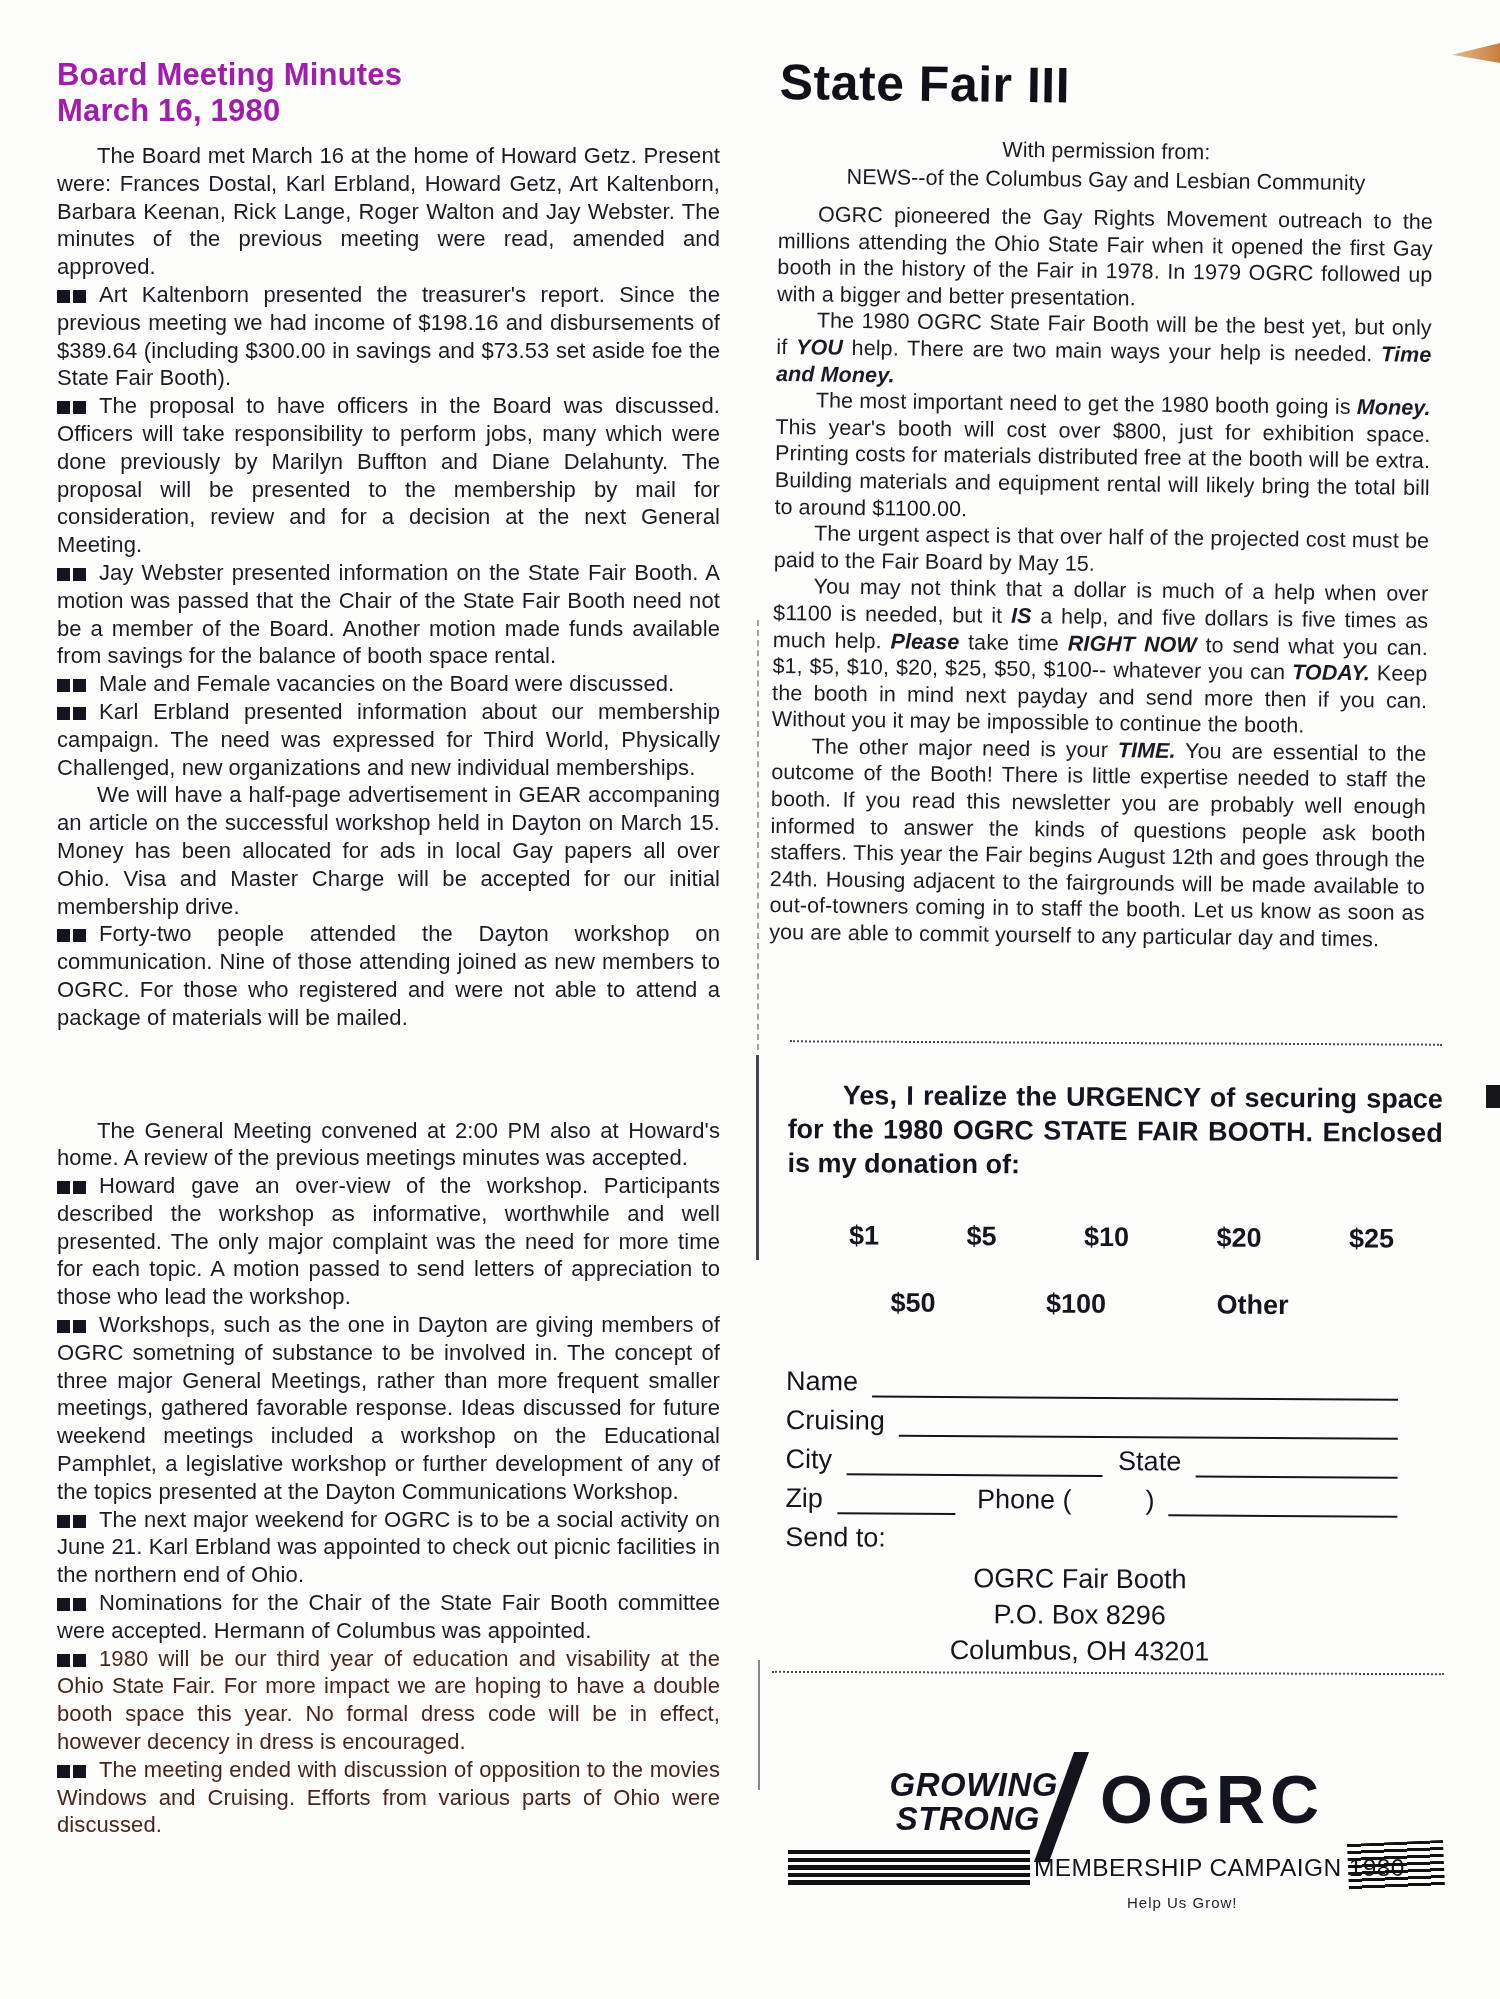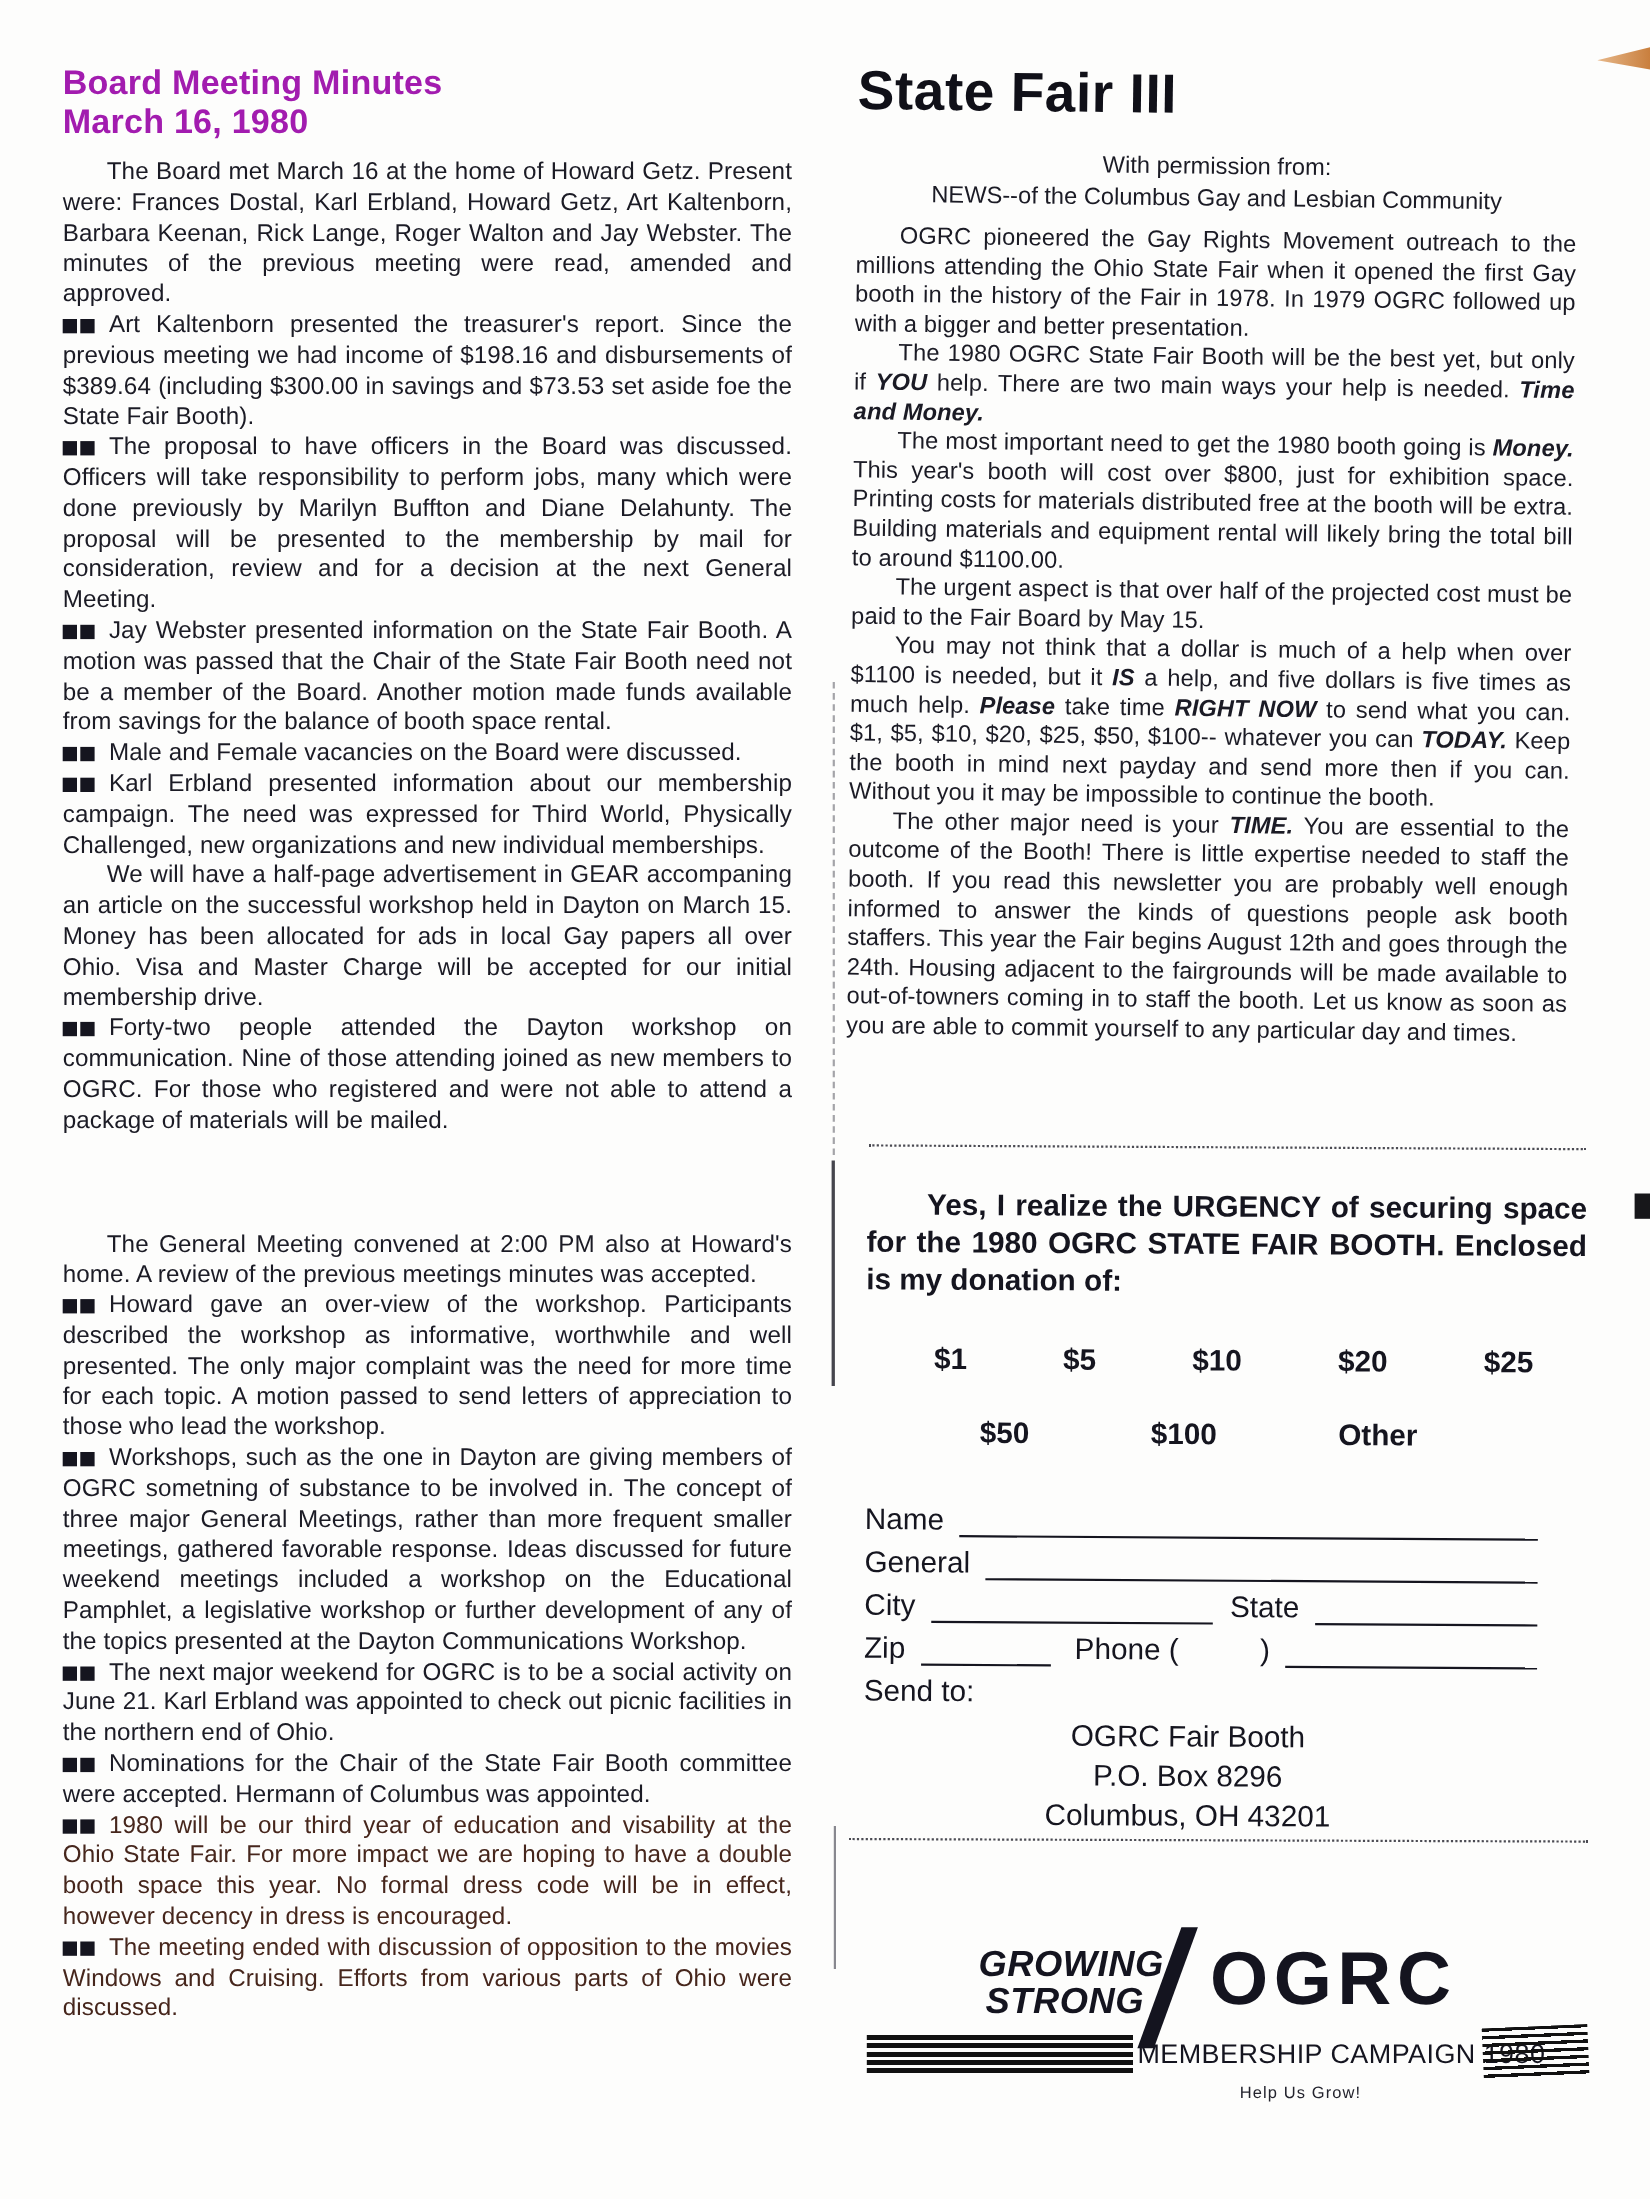--- a/index.html
+++ b/index.html
@@ -133,21 +133,21 @@
       <span>$50</span>
       <span>$100</span>
       <span class="other">Other</span>
     </div>
     <div class="fields">
       <div class="frow">
         <span class="lab">Name</span>
         <span class="ul grow"></span>
       </div>
       <div class="frow">
-        <span class="lab">General</span>
+        <span class="lab">Cruising</span>
         <span class="ul grow"></span>
       </div>
       <div class="frow">
         <span class="lab">City</span>
         <span class="ul" style="width:256px;margin-left:14px;"></span>
         <span class="lab" style="margin-left:16px;">State</span>
         <span class="ul grow"></span>
       </div>
       <div class="frow">
         <span class="lab">Zip</span>

